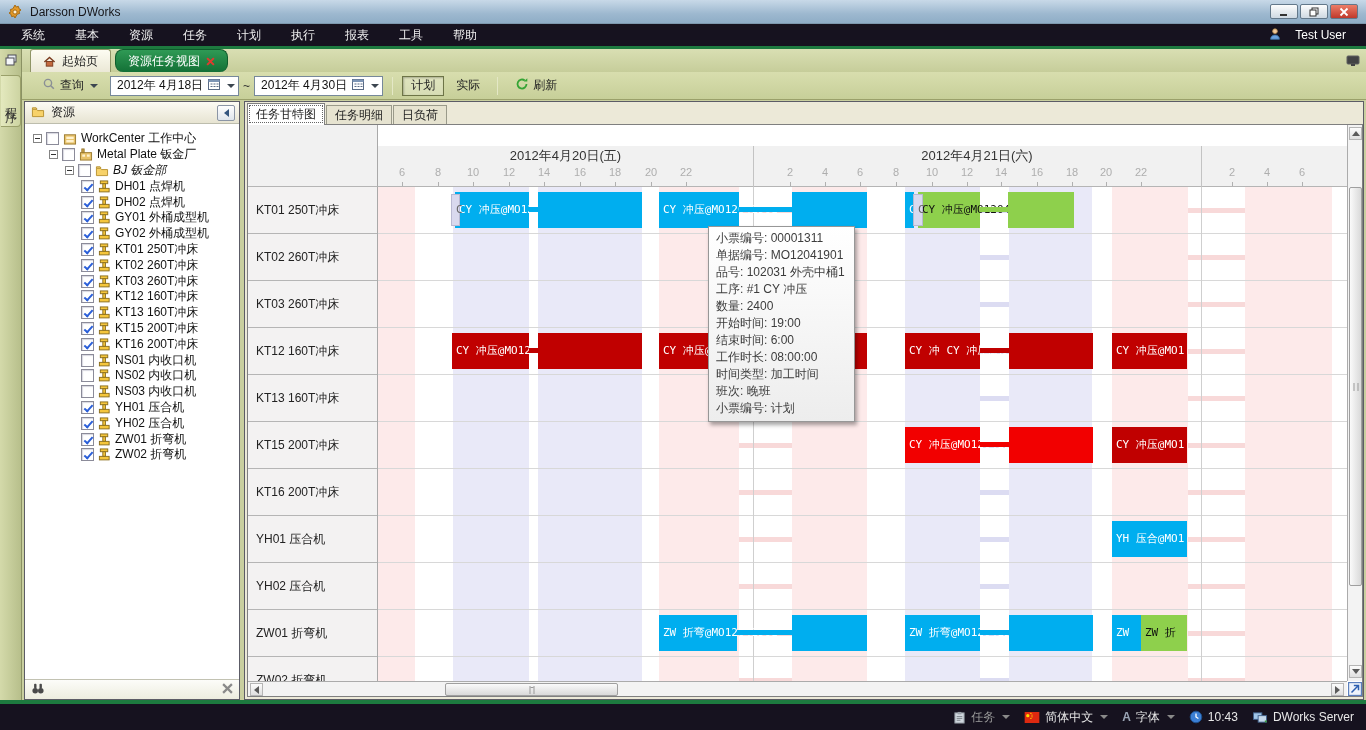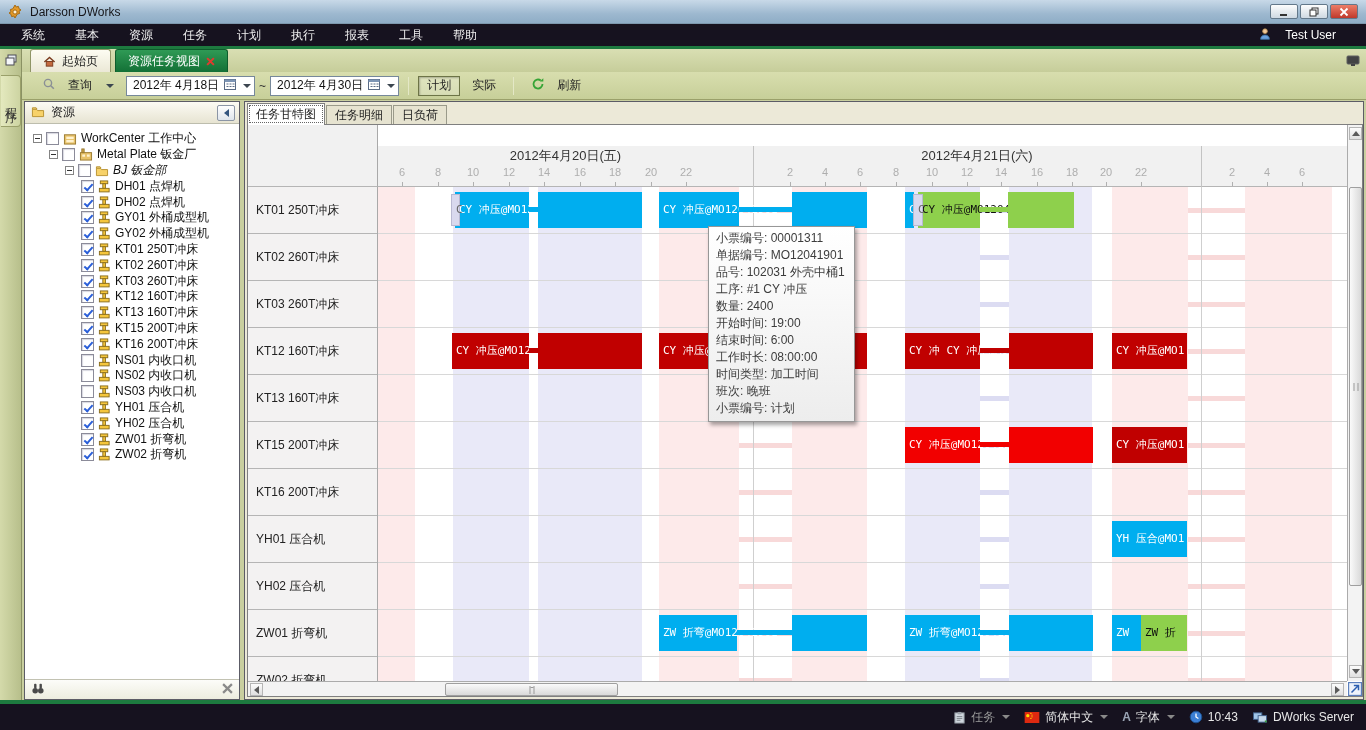--- a/index.html
+++ b/index.html
@@ -16,40 +16,40 @@
   #win-btns { position:absolute; right:8px; top:4px; display:flex; gap:2px; }
   .winbtn { width:28px; height:15px; border:1px solid #63788a; border-radius:2px;
     background:linear-gradient(#fdfdfd,#cfd9e2); display:flex; align-items:center; justify-content:center; }
   .winbtn.close { background:linear-gradient(#ec7d68,#c0392b); }
 
   
   #menubar { left:0; top:24px; width:1366px; height:22px; background:#16121f;
     display:flex; align-items:center; padding-left:6px; }
   .menu-item { color:#f0f0f0; padding:0 15px; line-height:22px; cursor:default;text-align:center; }
   #user-area { margin-left:auto; display:flex; align-items:center; gap:13px;
-    color:#fff; padding-right:30px; }
+    color:#fff; padding-right:20px; }
 
   
   #tabrow { left:0; top:46px; width:1366px; height:26px; border-top:3px solid #1d7a3f;
     background:linear-gradient(#d9dfb3,#c6cd9a); }
   #doc-tabs { position:absolute; left:30px; bottom:0; display:flex; gap:4px; }
   .doc-tab { height:23px; padding:0 12px; display:flex; align-items:center; gap:6px;
     border:1px solid #8f9566; border-bottom:none; border-radius:3px 3px 0 0;
     background:linear-gradient(#fdfcf2,#ebe8d6); color:#222; }
-  .doc-tab.active { background:linear-gradient(#2f9a55,#137036); color:#fff; border-color:#0e5c2c; }
+  .doc-tab.active { background:linear-gradient(#2f9a55,#137036); color:#fff; border-color:#0e5c2c;border-radius:8px; }
   #tray-monitor { position:absolute; right:6px; top:6px; opacity:.85; }
 
   
   #toolbar { left:0; top:72px; width:1366px; height:28px;
     background:linear-gradient(#d8deae,#c7cf99); border-bottom:1px solid #9aa06a;
     display:flex; align-items:center; padding-left:34px; gap:4px; }
   .tb-sep { width:1px; height:18px; background:#a9af7c; margin:0 5px; border-right:1px solid #e4e8c6; }
   .date-box { height:20px; background:#fff; border:1px solid #76889a; display:flex;
     align-items:center; padding:0 3px 0 6px; gap:4px; color:#111; }
-  .tb-btn { height:20px; padding:0 8px; display:flex; align-items:center; gap:12px; color:#222; }
+  .tb-btn { height:20px; padding:0 8px; display:flex; align-items:center; gap:4px; color:#222; }
   .tb-btn.pressed { border:1px solid #6d7447; background:rgba(255,255,255,.25);
     box-shadow:inset 1px 1px 2px rgba(0,0,0,.25); }
   .dd-arrow { width:0; height:0; border-left:4px solid transparent; border-right:4px solid transparent;
     border-top:4px solid #3c4650; margin-left:2px; }
 
   
   #leftstrip { left:0; top:49px; width:22px; height:654px;
     background:linear-gradient(90deg,#d4daaa,#b7bf8b); border-right:1px solid #8a9163; }
   #strip-tab { position:absolute; left:1px; top:26px; width:20px; height:52px;
     background:linear-gradient(90deg,#e4e9be,#cdd4a2); border:1px solid #9aa06a; border-left:none;

